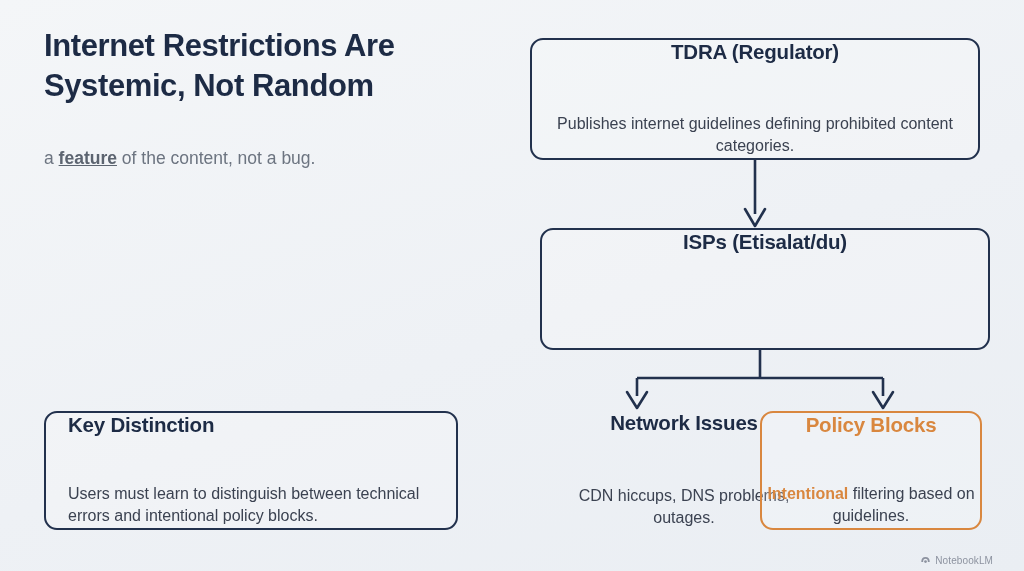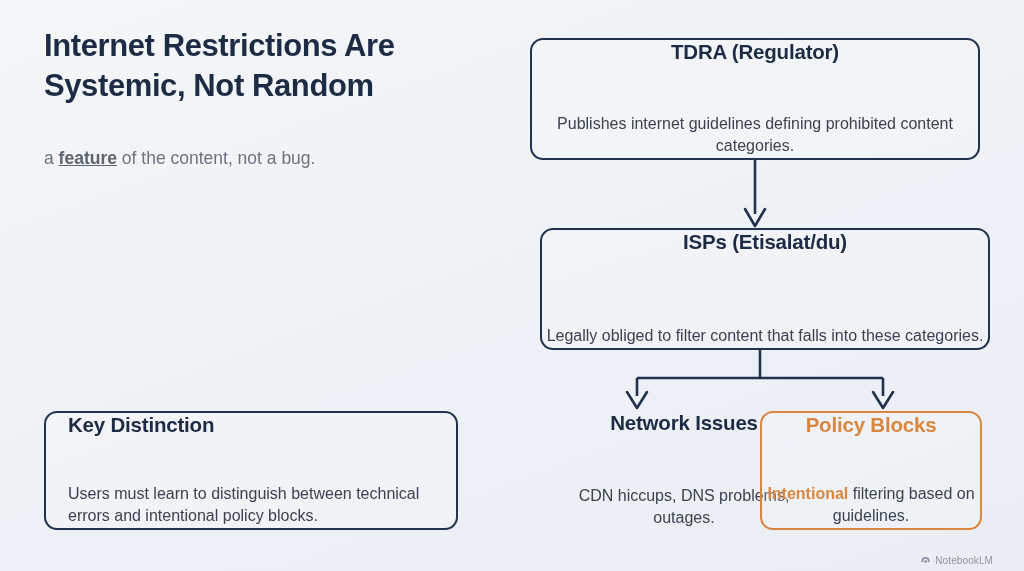--- a/index.html
+++ b/index.html
@@ -125,21 +125,20 @@
 
   <div class="connector" id="conn-main">
     <svg width="236" height="70" viewBox="0 0 236 70">
       <path d="M118 0 L118 54" stroke="#22314d" stroke-width="2.6" fill="none"></path>
       <path d="M108 49 L118 66 L128 49" stroke="#22314d" stroke-width="2.6" fill="none" stroke-linecap="round" stroke-linejoin="round"></path>
     </svg>
   </div>
 
   <div class="node" id="node-isps">
     <div class="node-title">ISPs (Etisalat/du)</div>
-    <div class="node-body">Legally obliged to filter content that falls into these categories.</div>
   </div>
 
   <div class="connector" id="conn-split">
     <svg width="320" height="62" viewBox="0 0 320 62">
       <path d="M160 0 L160 28" stroke="#22314d" stroke-width="2.6" fill="none"></path>
       <path d="M37 28 L283 28" stroke="#22314d" stroke-width="2.6" fill="none"></path>
       <path d="M37 28 L37 46" stroke="#22314d" stroke-width="2.6" fill="none"></path>
       <path d="M283 28 L283 46" stroke="#22314d" stroke-width="2.6" fill="none"></path>
       <path d="M27 42 L37 58 L47 42" stroke="#22314d" stroke-width="2.6" fill="none" stroke-linecap="round" stroke-linejoin="round"></path>
       <path d="M273 42 L283 58 L293 42" stroke="#22314d" stroke-width="2.6" fill="none" stroke-linecap="round" stroke-linejoin="round"></path>

